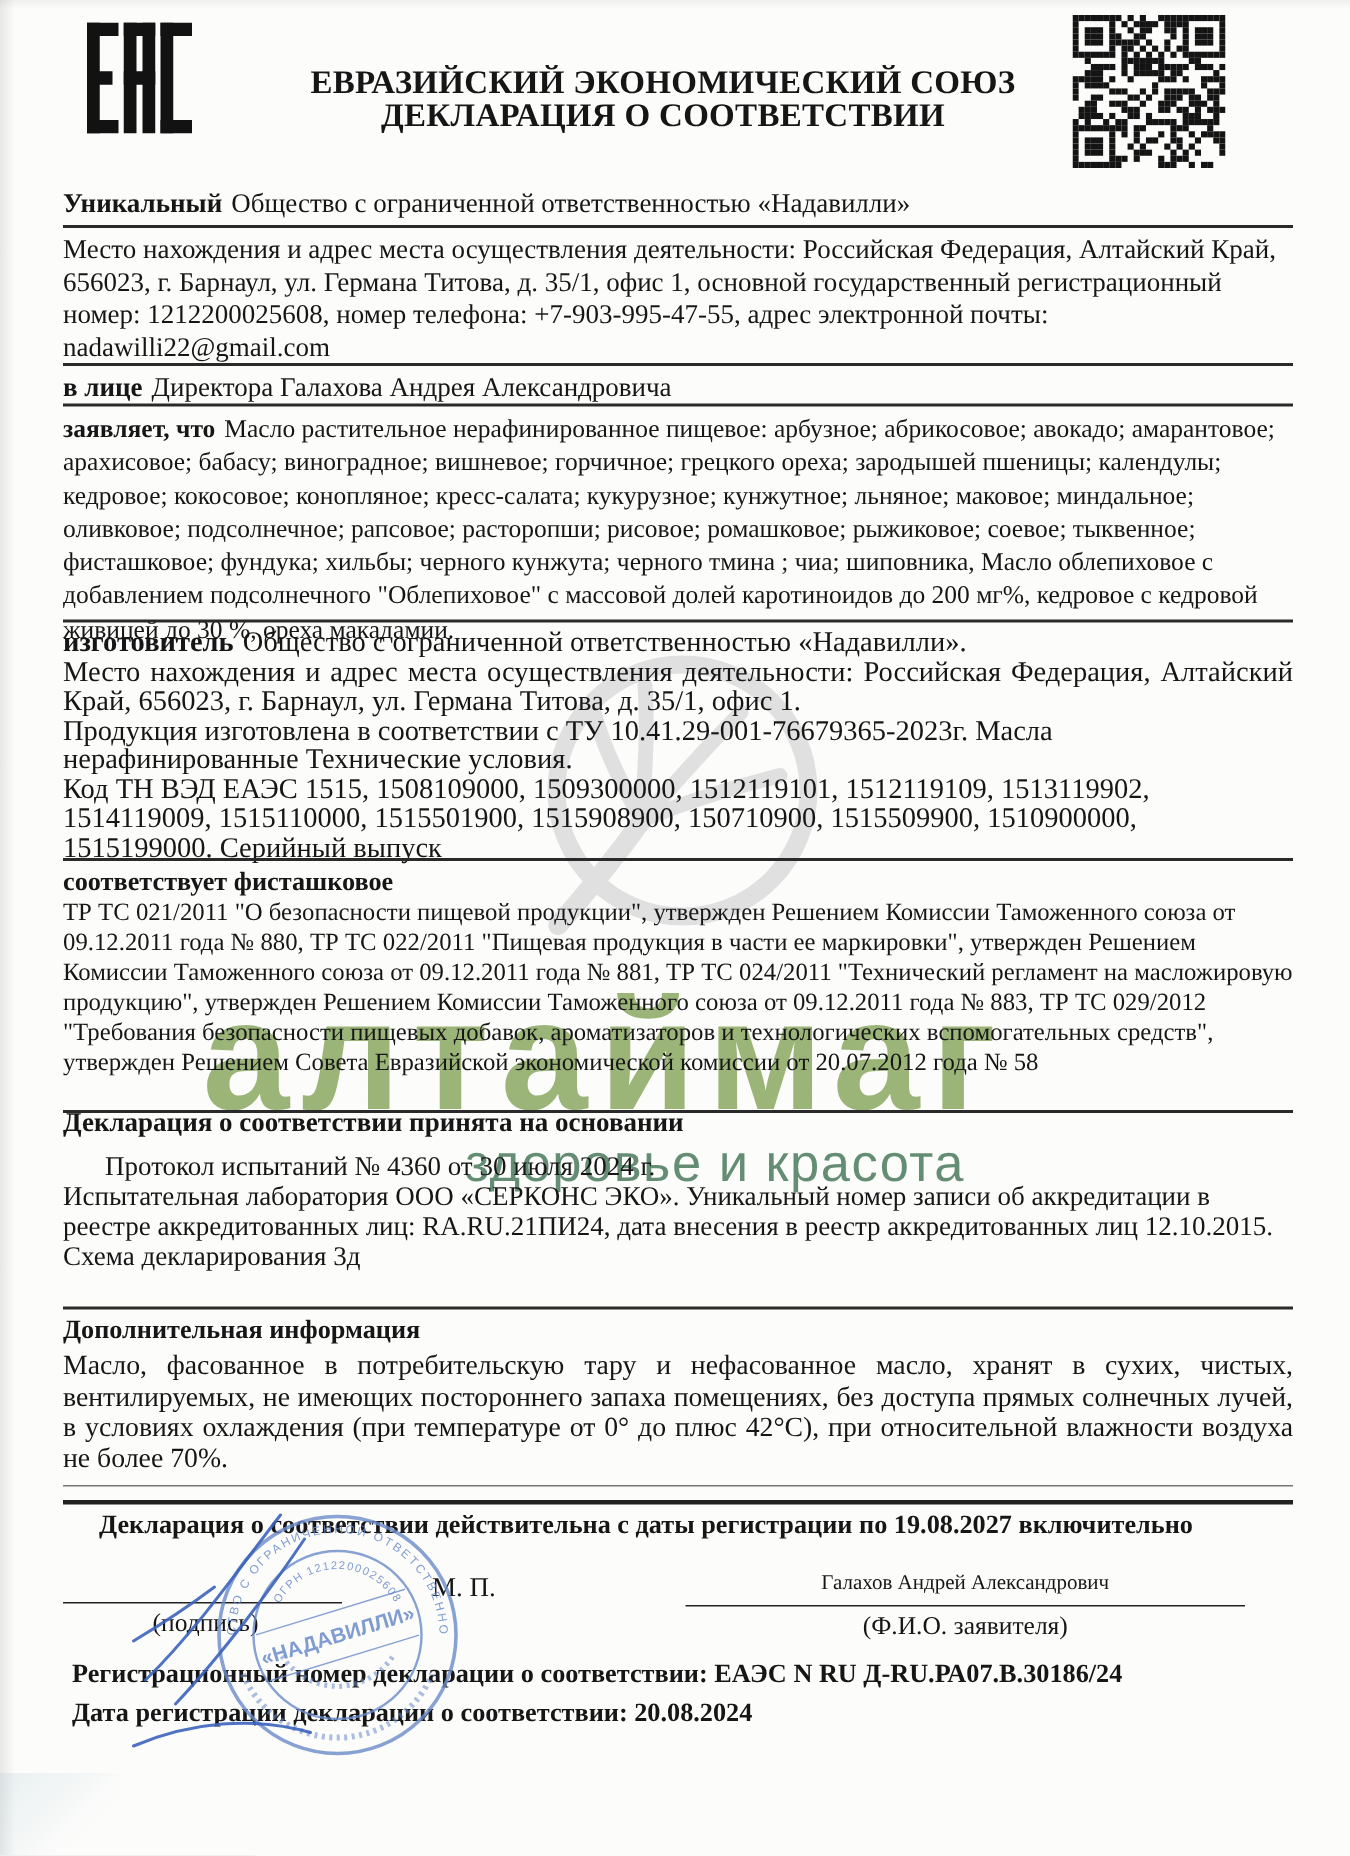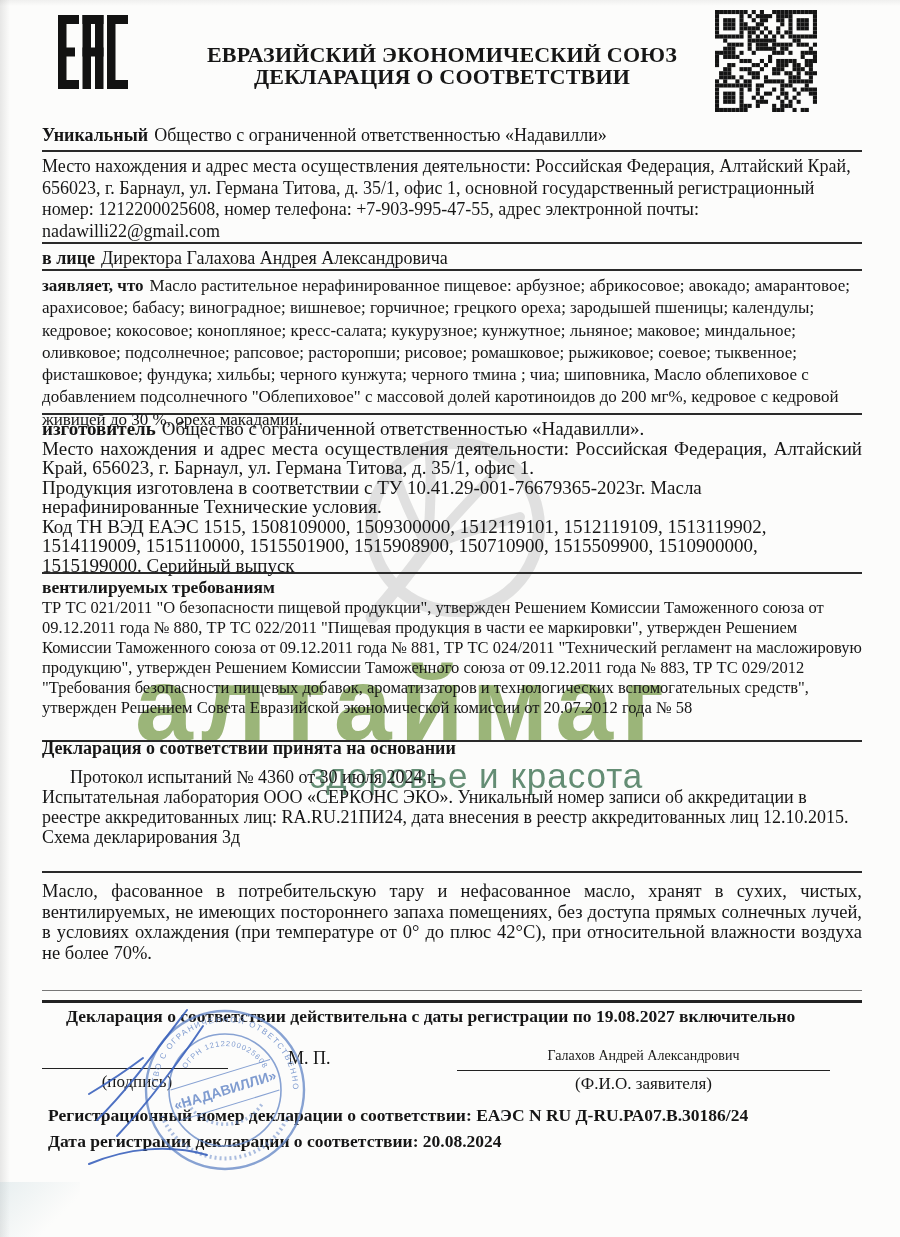--- a/index.html
+++ b/index.html
@@ -459,34 +459,35 @@
 
     <div class="abs manuf" style="top:419px">
       <p><b class="lbl">изготовитель</b><span>Общество с ограниченной ответственностью «Надавилли».</span></p>
       <p class="just">Место нахождения и адрес места осуществления деятельности: Российская Федерация, Алтайский Край, 656023, г. Барнаул, ул. Германа Титова, д. 35/1, офис 1.</p>
       <p>Продукция изготовлена в соответствии с ТУ 10.41.29-001-76679365-2023г. Масла нерафинированные Технические условия.</p>
       <p>Код ТН ВЭД ЕАЭС 1515, 1508109000, 1509300000, 1512119101, 1512119109, 1513119902, 1514119009, 1515110000, 1515501900, 1515908900, 150710900, 1515509900, 1510900000, 1515199000. Серийный выпуск</p>
     </div>
     <div class="rule" style="top:572px"></div>
 
     <div class="abs" style="top:577px">
-      <p class="hdr">вентилируемых требованиям</p>
+      <p class="hdr">соответствует фисташковое</p>
       <p class="complies-body">ТР ТС 021/2011 "О безопасности пищевой продукции", утвержден Решением Комиссии Таможенного союза от 09.12.2011 года № 880, ТР ТС 022/2011 "Пищевая продукция в части ее маркировки", утвержден Решением Комиссии Таможенного союза от 09.12.2011 года № 881, ТР ТС 024/2011 "Технический регламент на масложировую продукцию", утвержден Решением Комиссии Таможенного союза от 09.12.2011 года № 883, ТР ТС 029/2012 "Требования безопасности пищевых добавок, ароматизаторов и технологических вспомогательных средств", утвержден Решением Совета Евразийской экономической комиссии от 20.07.2012 года № 58</p>
     </div>
     <div class="rule" style="top:740px"></div>
 
     <div class="abs basis" style="top:738px">
       <p class="hdr">Декларация о соответствии принята на основании</p>
       <p class="mt8">Протокол испытаний № 4360 от 30 июля 2024 г.</p>
       <p>Испытательная лаборатория ООО «СЕРКОНС ЭКО». Уникальный номер записи об аккредитации в реестре аккредитованных лиц: RA.RU.21ПИ24, дата внесения в реестр аккредитованных лиц 12.10.2015.</p>
       <p>Схема декларирования 3д</p>
     </div>
     <div class="rule" style="top:871px"></div>
 
     <div class="abs" style="top:876px">
+      <p class="hdr">Дополнительная информация</p>
       <p class="addl-body just">Масло, фасованное в потребительскую тару и нефасованное масло, хранят в сухих, чистых, вентилируемых, не имеющих постороннего запаха помещениях, без доступа прямых солнечных лучей, в условиях охлаждения (при температуре от 0° до плюс 42°С), при относительной влажности воздуха не более 70%.</p>
     </div>
 
     <div class="rule thin" style="top:990px"></div>
     <div class="rule thick" style="top:1000px"></div>
 
     <p class="abs validity" style="top:1006px">Декларация о соответствии действительна с даты регистрации по 19.08.2027 включительно</p>
 
     <div class="sig-line" style="top:1068px;left:0;width:186px"></div>
     <div class="sig-small" style="top:1072px;left:20px;width:150px">(подпись)</div>

